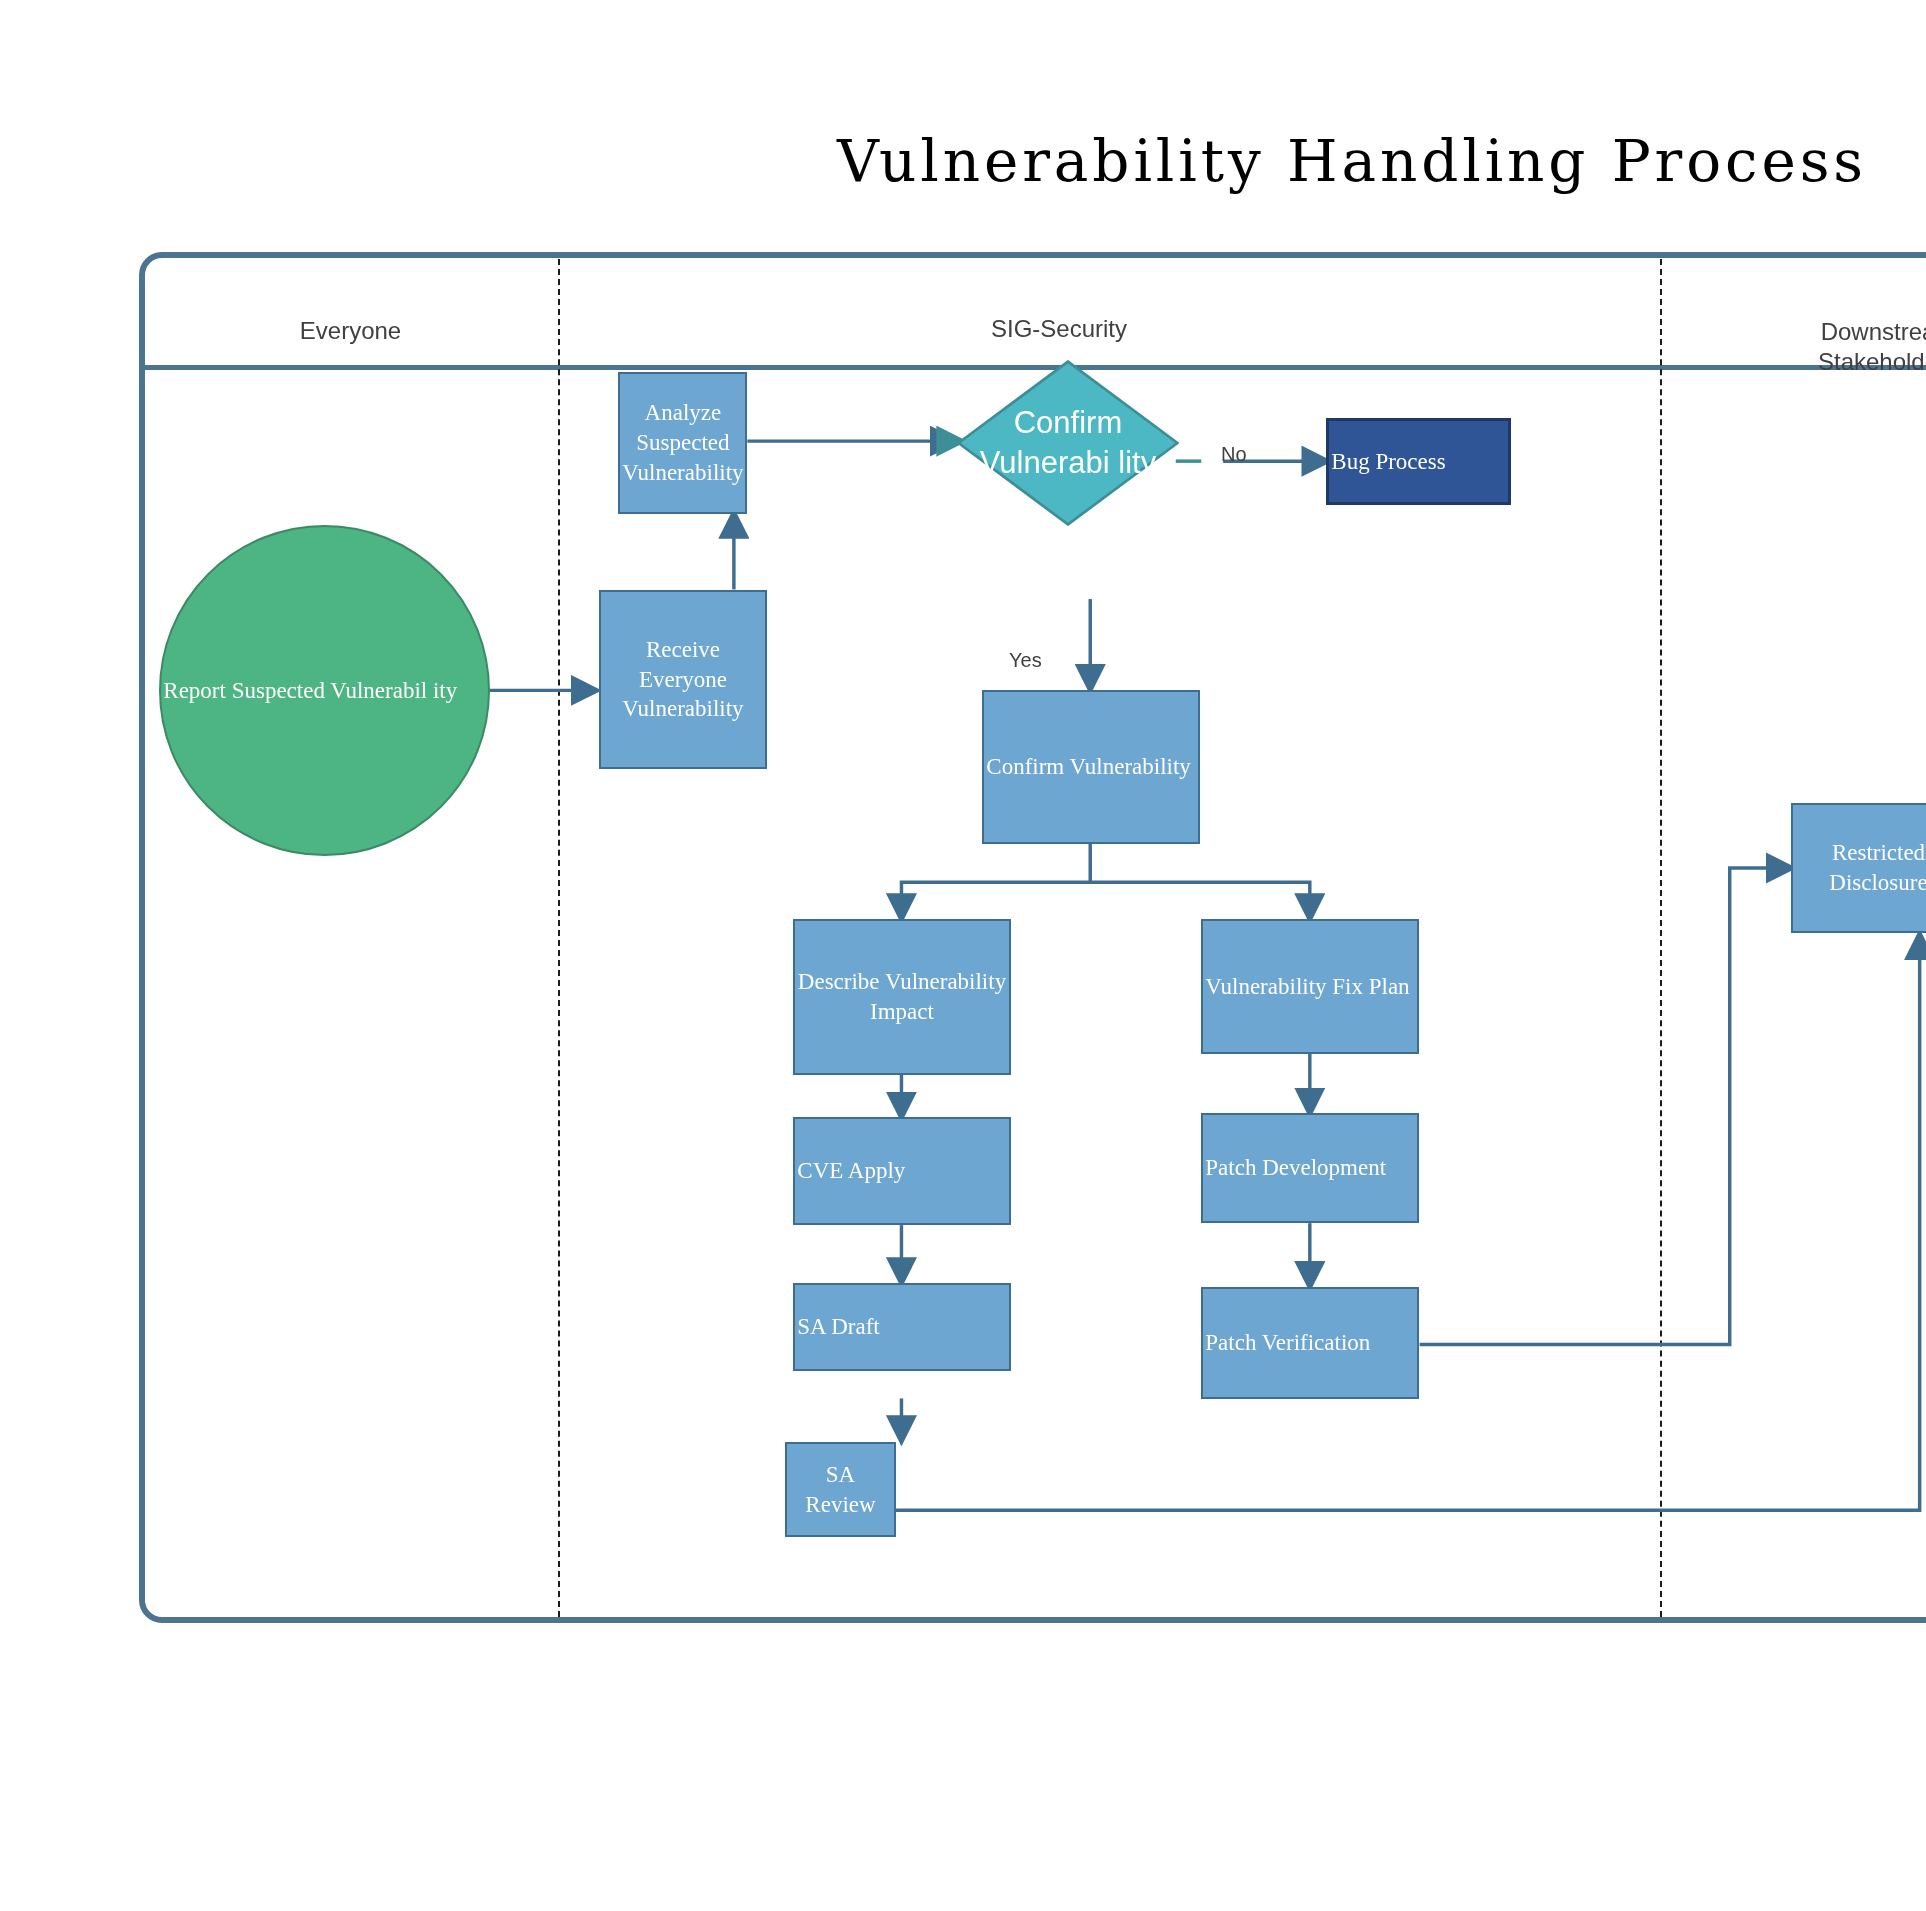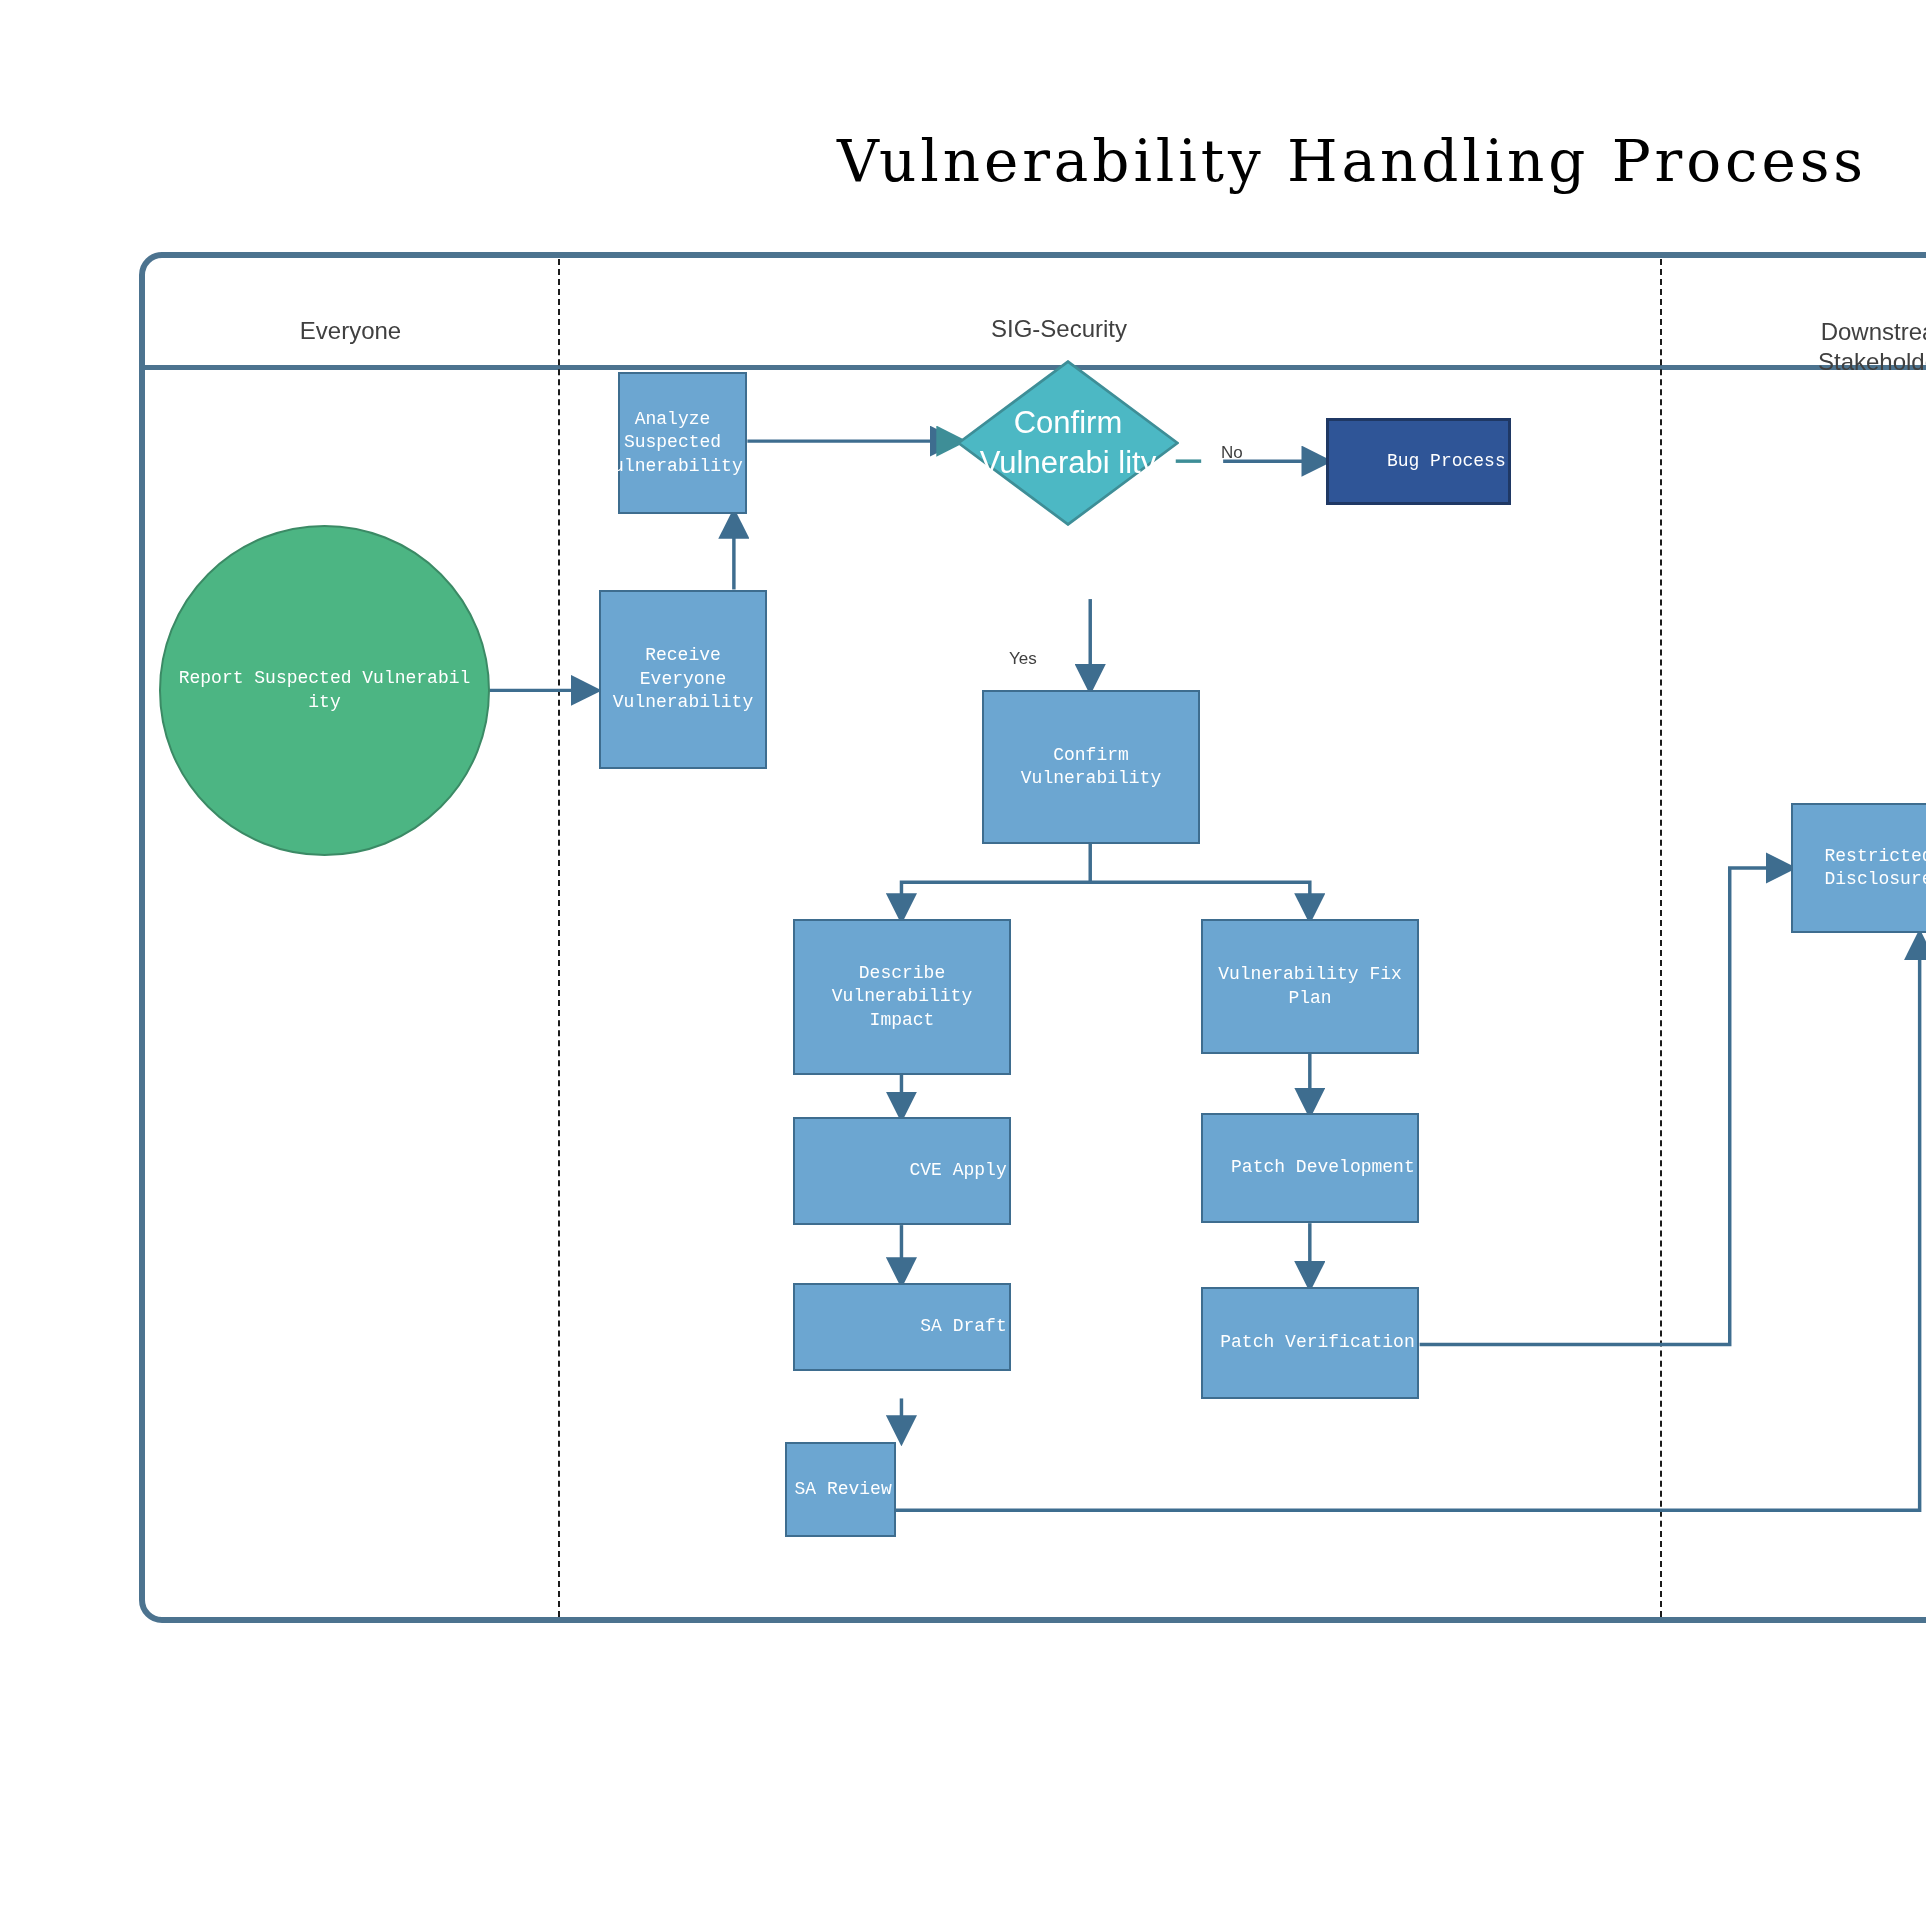--- a/index.html
+++ b/index.html
@@ -17,38 +17,38 @@
   #lane-header-rule{
     position:absolute;left:139px;top:365px;width:2481px;height:5.4px;background:#4C738F;
   }
   .lane-div{position:absolute;width:0;border-left:2.7px dashed #1b1b1b;}
   .lane-label{
     position:absolute;text-align:center;color:#404040;
     font-size:24px;line-height:1.22;font-family:"Liberation Sans",sans-serif;
   }
   .node{
     position:absolute;box-sizing:border-box;display:flex;align-items:center;
-    justify-content:flex-end;text-align:center;color:#ffffff;
-    font-size:18px;line-height:1.30;font-family:Liberation Mono, monospace;
+    justify-content:flex-start;text-align:center;color:#ffffff;
+    font-size:23px;line-height:1.30;font-family:Liberation Serif, serif;
     padding:1.5px 2.3px;
   }
   .proc{background:#6CA6D1;border:2.3px solid #3E6D8F;}
   .bugproc{background:#2F5597;border:3.1px solid #1F3864;}
   .start{
     background:#4CB583;border:2.7px solid #3B8A65;border-radius:50%;
   }
   .diamond-wrap{position:absolute;}
   .diamond-wrap svg{position:absolute;left:0;top:0;}
   .diamond-txt{
     position:absolute;left:0;top:0;width:100%;height:100%;
     display:flex;align-items:center;justify-content:center;text-align:center;
     color:#fff;font-size:31px;line-height:1.30;pointer-events:none;
   }
   .edge-label{
-    position:absolute;color:#3f3f3f;font-size:17px;font-family:"Liberation Sans",sans-serif;
+    position:absolute;color:#3f3f3f;font-size:20px;font-family:"Liberation Sans",sans-serif;
     white-space:nowrap;
   }
   #wires{position:absolute;left:0;top:0;width:2704px;height:1912px;pointer-events:none;}
 </style>
 </head>
 <body>
 
 <div id="stage">
 
   <div id="title">Vulnerability Handling Process</div>

